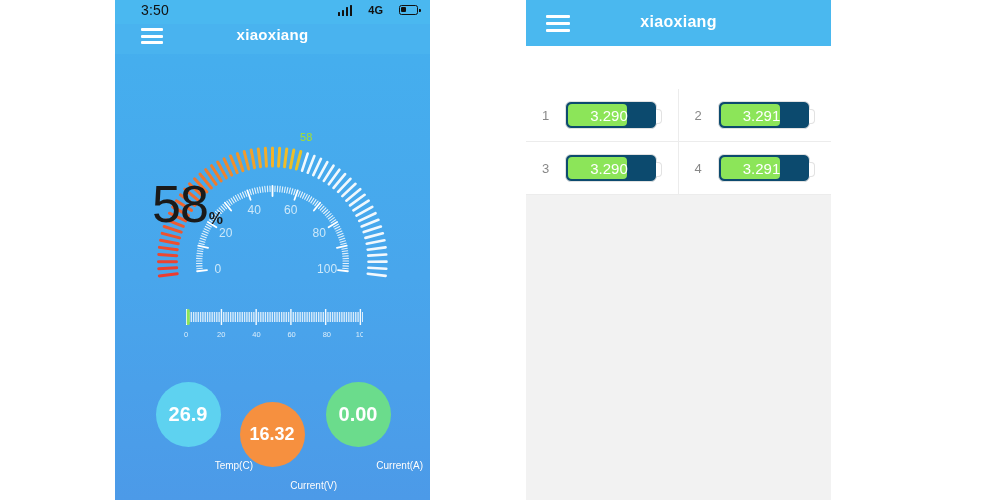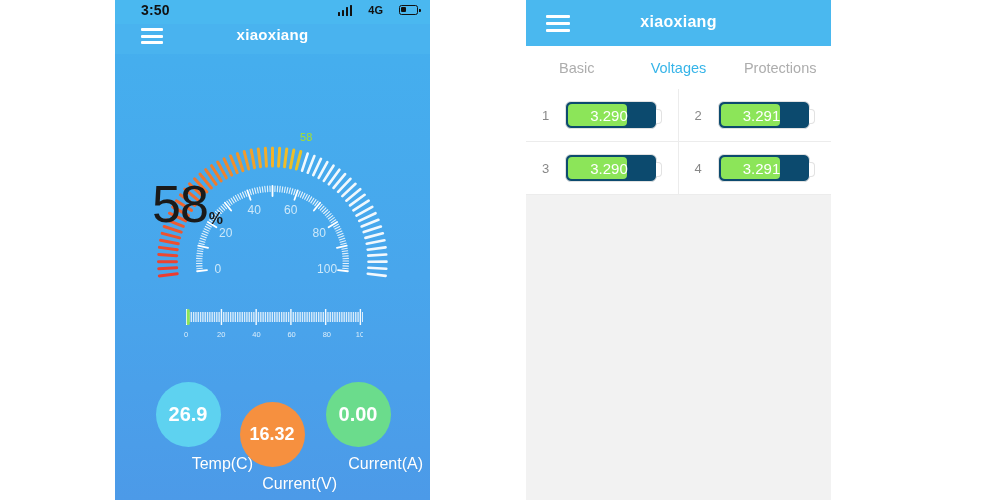--- a/index.html
+++ b/index.html
@@ -11,21 +11,21 @@
     position:absolute;left:115px;top:0;width:315px;height:500px;
     background:linear-gradient(180deg,#46b4ef 0%,#45aeee 12%,#48a6ec 55%,#4c9ae8 100%);
     overflow:hidden;
   }
   #status-bar{
     position:absolute;left:0;top:0;width:315px;height:24px;
     background:#4ab8f0;
   }
   #status-time{
     position:absolute;left:26px;top:2px;
-    font-size:14px;font-weight:bold;color:#111;letter-spacing:0.2px;
+    font-size:14px;font-weight:normal;color:#111;letter-spacing:0.2px;
   }
   #status-right{
     position:absolute;right:12px;top:4px;display:flex;align-items:center;gap:16px;
   }
   .sig-bars{display:flex;align-items:flex-end;gap:1.5px;height:11px;}
   .sig-bars i{display:block;width:2.5px;background:#111;border-radius:0.5px;}
   .sig-bars i:nth-child(1){height:4px;}
   .sig-bars i:nth-child(2){height:6px;}
   .sig-bars i:nth-child(3){height:8.5px;}
   .sig-bars i:nth-child(4){height:11px;}
@@ -52,21 +52,21 @@
     letter-spacing:-1px;
   }
   #gauge-unit{font-size:16px;font-weight:bold;color:#1a1a1a;vertical-align:-2px;margin-left:1px;}
 
   #slider-wrap{position:absolute;left:68px;top:306px;width:180px;height:36px;}
 
   #metrics{position:absolute;left:0;top:382px;width:315px;height:110px;}
   .metric{position:absolute;text-align:right;}
   .bubble{border-radius:50%;display:flex;align-items:center;justify-content:center;
           color:#fff;font-weight:bold;margin:0 auto;}
-  .metric-label{color:#fff;font-size:16px;margin-top:8px;white-space:nowrap;
+  .metric-label{color:#fff;font-size:10px;margin-top:13px;white-space:nowrap;
           text-shadow:0 0 1px rgba(0,0,0,.07);}
   #metric-temp{left:8px;top:0;width:130px;}
   #metric-temp .bubble{width:65px;height:65px;background:#5ed2f0;font-size:20px;}
   #metric-volt{left:92px;top:20px;width:130px;}
   #metric-volt .bubble{width:65px;height:65px;background:#f6903f;font-size:18px;}
   #metric-curr{left:178px;top:0;width:130px;}
   #metric-curr .bubble{width:65px;height:65px;background:#6bdc8c;font-size:20px;}
 
   
   #phone-right{
@@ -417,25 +417,20 @@
 <div id="phone-right">
   <div id="rt-nav">
     <div id="menu-right">
         <span></span>
         <span></span>
         <span></span>
       </div>
     <div id="title-right">xiaoxiang</div>
   </div>
 
-  <div id="tabs">
-      <div class="tab">Basic</div>
-      <div class="tab active" style="color: rgb(54, 180, 232);">Voltages</div>
-      <div class="tab">Protections</div>
-    </div>
 
   <div id="cells">
     <div id="cells-grid">
         <div class="cell">
           <span class="cell-idx">1</span>
           <div class="batt">
             <div class="batt-fill" style="width: calc(70% - 4px); background: rgb(140, 229, 89);"></div>
             <div class="batt-val">3.290</div>
           </div>
         </div>

